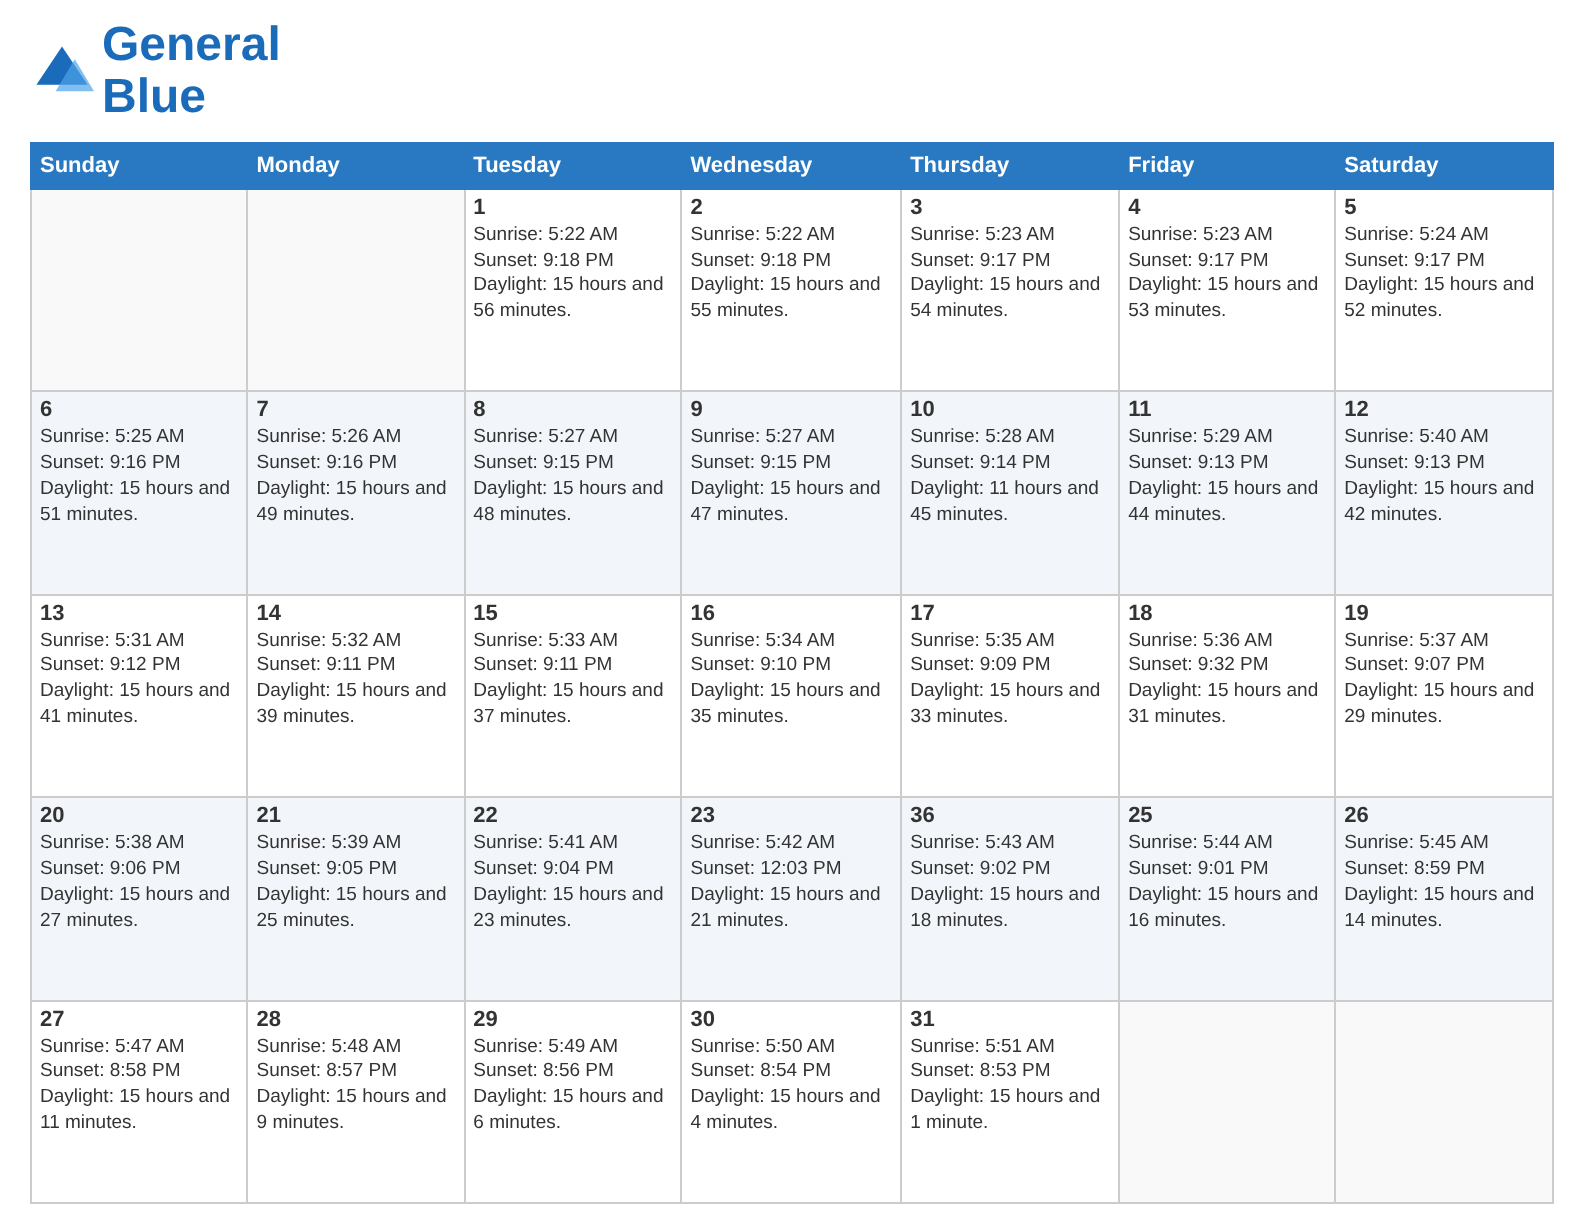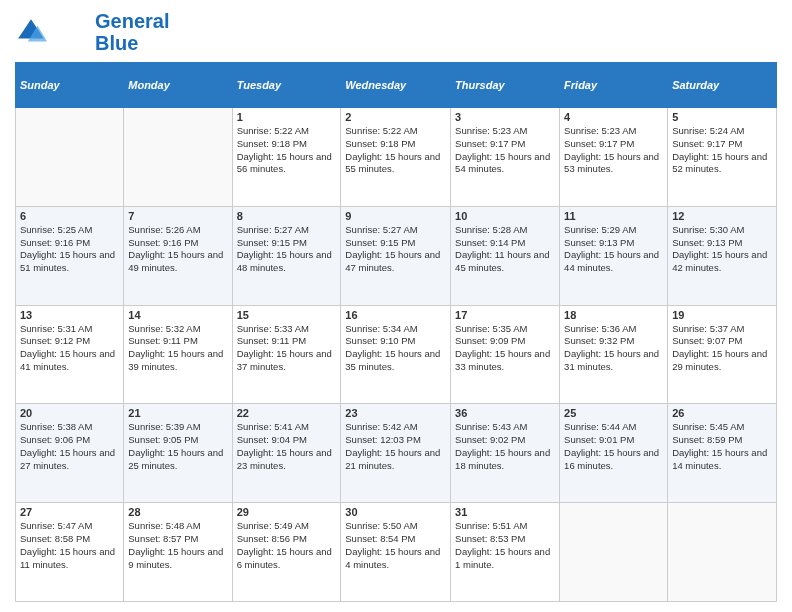--- a/index.html
+++ b/index.html
@@ -22,25 +22,24 @@
       justify-content: space-between;
       align-items: flex-start;
       margin-bottom: 8px;
     }
     .logo {
       display: flex;
       align-items: center;
       gap: 4px;
     }
     .logo-text {
-      font-size: 20px;
+      font-size: 24px;
       font-weight: bold;
       color: #333;
       line-height: 1.1;
-      margin-left: 44px;
     }
     .logo-text span {
       color: #1a6bba;
     }
     .logo-icon {
       width: 32px;
       height: 32px;
     }
     .title-block {
       text-align: right;
@@ -59,24 +58,23 @@
     .calendar {
       width: 100%;
       border-collapse: collapse;
       flex: 1;
     }
     .calendar th {
       background-color: #2979c2;
       color: #fff;
       font-size: 11px;
       font-weight: bold;
-      padding: 16px 4px;
+      padding: 5px 4px;
       text-align: left;
       border: 1px solid #2979c2;
-      font-style: italic;
     }
     .calendar td {
       border: 1px solid #ccc;
       vertical-align: top;
       padding: 3px 4px;
       width: 113px;
       font-size: 9.5px;
       color: #333;
       background: #fff;
       height: 80px;
@@ -194,21 +192,21 @@
             <span class="cell-line">Daylight: 11 hours and 45 minutes.</span>
           </td>
           <td>
             <span class="day-num">11</span>
             <span class="cell-line">Sunrise: 5:29 AM</span>
             <span class="cell-line">Sunset: 9:13 PM</span>
             <span class="cell-line">Daylight: 15 hours and 44 minutes.</span>
           </td>
           <td>
             <span class="day-num">12</span>
-            <span class="cell-line">Sunrise: 5:30 AM</span>
+            <span class="cell-line">Sunrise: 5:40 AM</span>
             <span class="cell-line">Sunset: 9:13 PM</span>
             <span class="cell-line">Daylight: 15 hours and 42 minutes.</span>
           </td>
         </tr>
         <tr>
           <td>
             <span class="day-num">13</span>
             <span class="cell-line">Sunrise: 5:31 AM</span>
             <span class="cell-line">Sunset: 9:12 PM</span>
             <span class="cell-line">Daylight: 15 hours and 41 minutes.</span>

